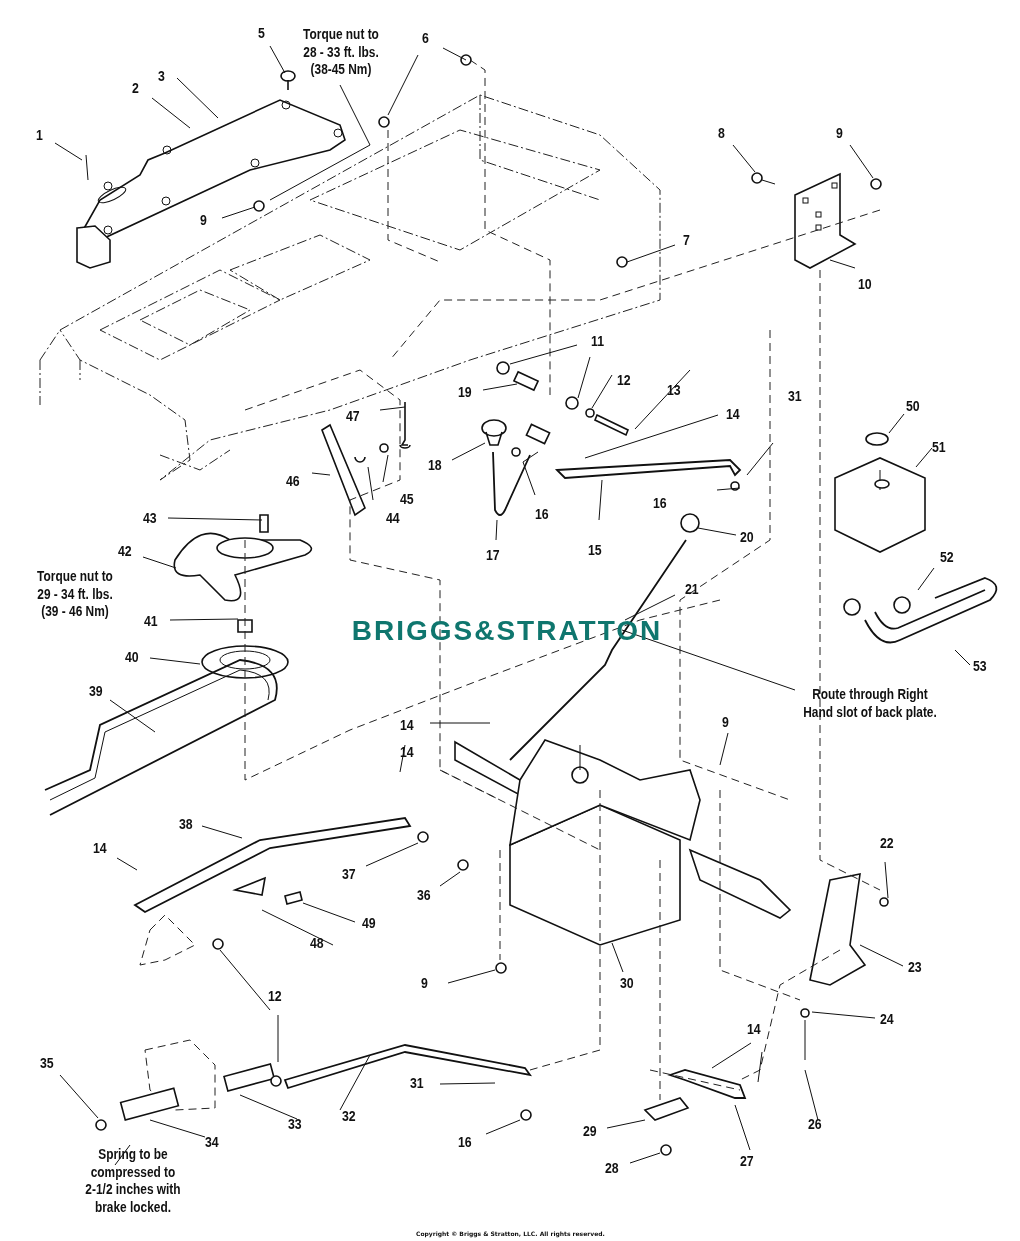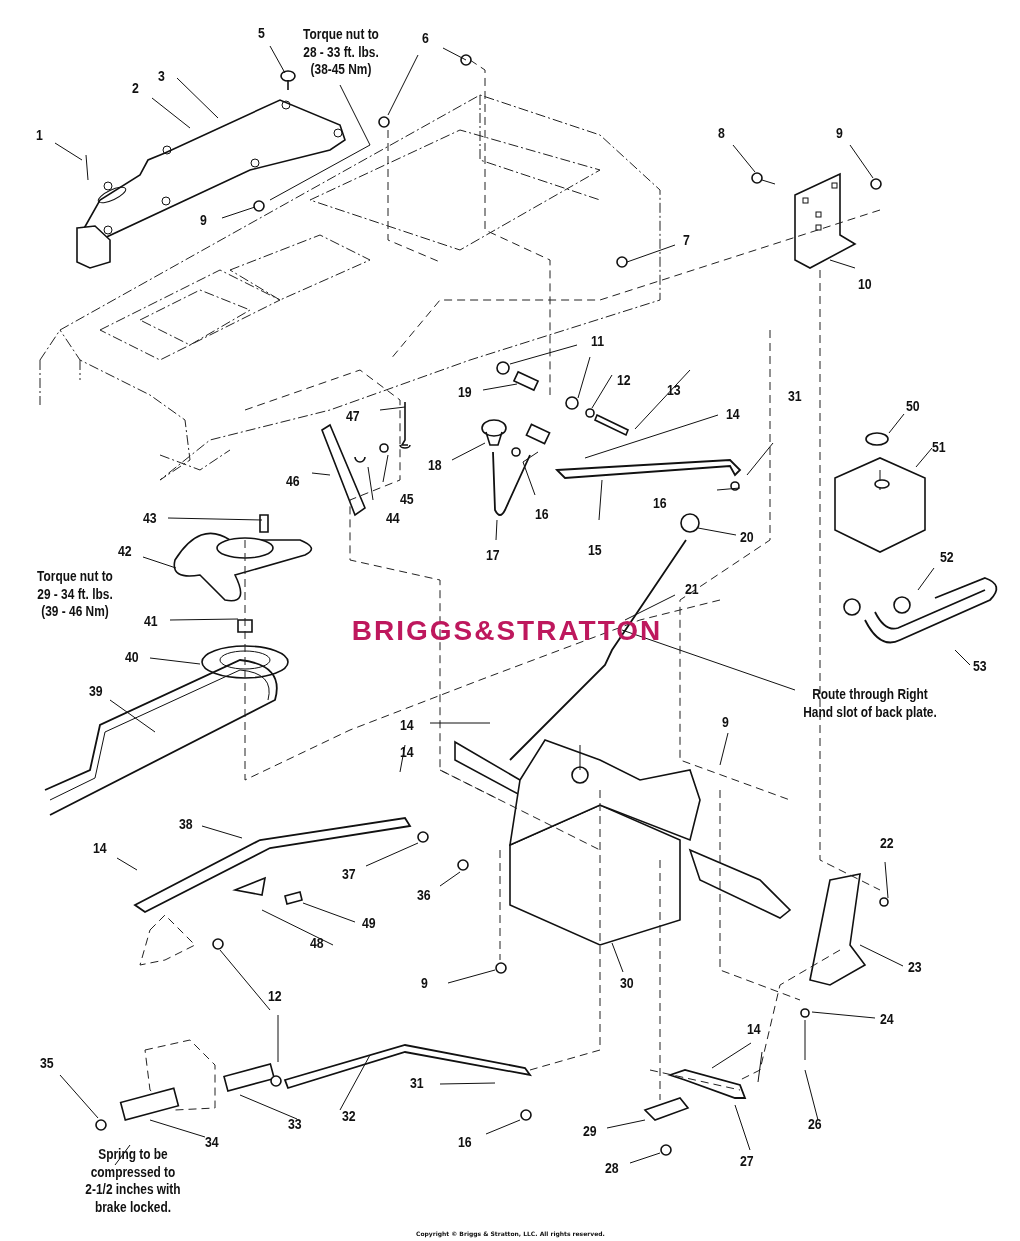--- a/index.html
+++ b/index.html
@@ -1,20 +1,20 @@
 <!DOCTYPE html>
 <html><head>
 <meta charset="utf-8">
 <style>
   html,body{margin:0;padding:0;background:#ffffff;}
   body{width:1020px;height:1241px;position:relative;overflow:hidden;font-family:"Liberation Sans",sans-serif;}
   #diagram{position:absolute;left:0;top:0;width:1020px;height:1241px;}
   .callout{position:absolute;font-family:"Liberation Sans",sans-serif;font-weight:bold;font-size:15px;color:#111;transform:scaleX(0.82);transform-origin:left top;line-height:1;white-space:nowrap;}
   .note{position:absolute;font-family:"Liberation Sans",sans-serif;font-weight:bold;font-size:14px;color:#111;text-align:center;line-height:1.25;transform:scaleX(0.85);transform-origin:center top;white-space:pre;}
-  .watermark{position:absolute;left:372px;top:603px;width:270px;height:56px;font-family:"Liberation Sans",sans-serif;font-weight:bold;font-size:28px;color:#be185d;letter-spacing:2px;display:flex;align-items:center;justify-content:center;}
+  .watermark{position:absolute;left:372px;top:603px;width:270px;height:56px;font-family:"Liberation Sans",sans-serif;font-weight:bold;font-size:28px;color:#0f766e;letter-spacing:2px;display:flex;align-items:center;justify-content:center;}
   .copyright{position:absolute;left:416px;top:1230px;font-family:"DejaVu Sans",sans-serif;font-weight:bold;font-size:6px;color:#111;white-space:nowrap;}
   svg .part{fill:#fff;stroke:#111;stroke-width:1.6;}
   svg .thin{fill:none;stroke:#111;stroke-width:1;}
   svg .dash{fill:none;stroke:#222;stroke-width:1;stroke-dasharray:8 5;}
   svg .dashdot{fill:none;stroke:#222;stroke-width:1;stroke-dasharray:10 3 2 3;}
   svg .leader{fill:none;stroke:#111;stroke-width:1;}
   svg .bold{fill:none;stroke:#111;stroke-width:1.8;}
 </style>
 </head>
 <body>

